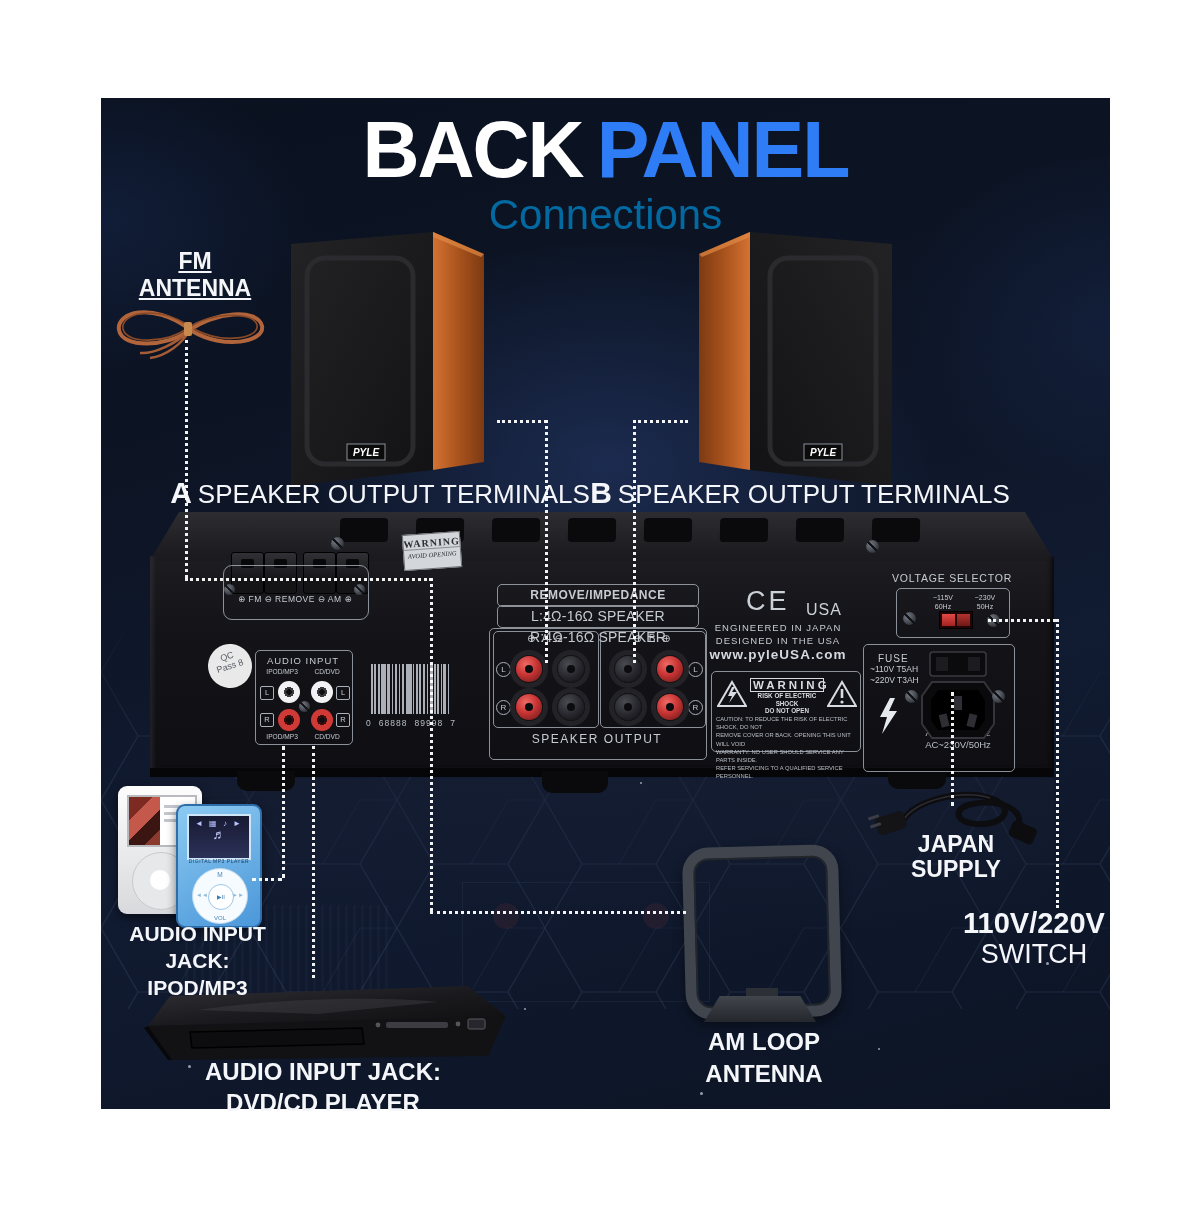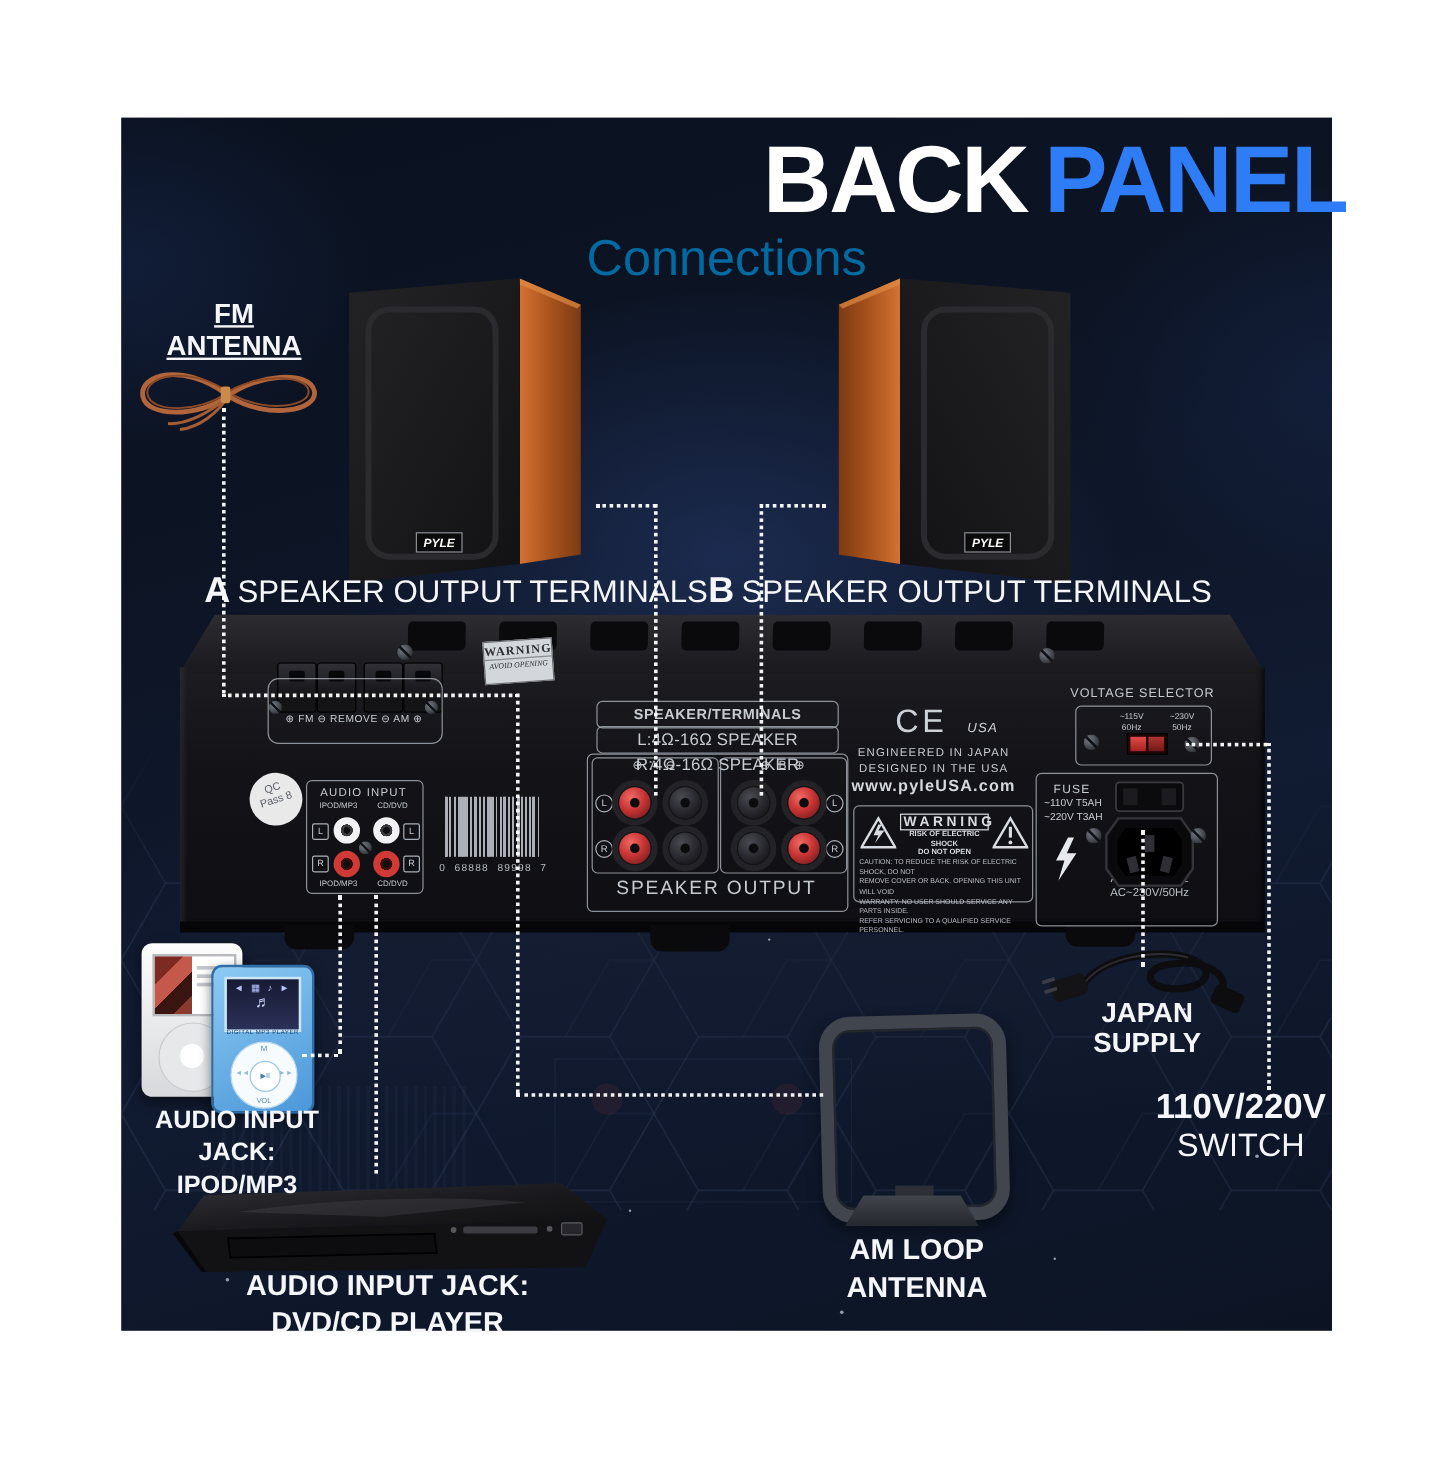--- a/index.html
+++ b/index.html
@@ -15,22 +15,22 @@
       linear-gradient(165deg,#0a111f 0%,#0d1526 35%,#111b31 62%,#0c1424 100%);}
   .hexes{left:101px;top:608px;opacity:0.55;-webkit-mask-image:linear-gradient(180deg,transparent,#000 35%);mask-image:linear-gradient(180deg,transparent,#000 35%);}
   .star{width:3px;height:3px;border-radius:50%;background:#dfe7f5;opacity:.65;}
   .reflection{left:150px;top:778px;width:904px;height:180px;
     background:linear-gradient(180deg,rgba(24,30,50,0.50),rgba(16,22,38,0) 85%);}
   .ghost-box{left:462px;top:882px;width:246px;height:118px;border:1px solid rgba(160,175,210,0.07);}
   .ghost-dot{width:26px;height:26px;border-radius:50%;background:rgba(200,70,70,0.10);}
   .ghost-bar{left:185px;top:905px;width:205px;height:100px;opacity:.5;
     background:repeating-linear-gradient(90deg,rgba(150,165,200,0.07) 0 3px,transparent 3px 8px);}
   
-  .title{left:101px;top:110px;width:1009px;text-align:right;font-size:79px;font-weight:700;
-         letter-spacing:-2px;line-height:80px;white-space:nowrap;padding-left:12px;}
+  .title{left:101px;top:110px;width:1009px;text-align:center;font-size:79px;font-weight:700;
+         letter-spacing:-2px;line-height:80px;white-space:nowrap;}
   .title .t-back{color:#ffffff;margin-right:14px;}
   .title .t-panel{color:#2e7df6;}
   .subtitle{left:101px;top:191px;width:1009px;text-align:center;font-size:42px;font-weight:400;color:#0369a1;}
   
   .callout{text-align:center;font-weight:700;color:#f4f6fa;}
   .fm-label{left:135px;top:248px;width:120px;font-size:23px;line-height:27px;text-decoration:underline;}
   .ab-label{top:476px;width:420px;font-size:26px;font-weight:400;color:#f4f6fa;white-space:nowrap;text-align:center;}
   .ab-label b{font-size:30px;font-weight:700;margin-right:6px;}
   .ipod-label{left:95px;top:920px;width:205px;font-size:21px;line-height:27px;}
   .dvd-label{left:198px;top:1056px;width:250px;font-size:24px;line-height:31px;}
@@ -86,24 +86,24 @@
   .sp-imp{left:497px;top:605px;width:200px;height:21px;font-size:14px;line-height:21px;text-align:center;letter-spacing:.2px;}
   .sp-outer{left:489px;top:628px;width:216px;height:130px;}
   .sp-sub{top:631px;width:104px;height:95px;}
   .sp-sub-head{position:absolute;top:1px;width:100%;text-align:center;font-size:10px;letter-spacing:2px;color:#c6cbd2;}
   .post{position:absolute;width:38px;height:38px;border-radius:50%;background:radial-gradient(circle,#141416 0 52%,#232327 53% 100%);}
   .knob{position:absolute;left:6px;top:6px;width:26px;height:26px;border-radius:50%;}
   .knob.red{background:radial-gradient(circle at 38% 32%,#ef6a64,#c93434 45%,#7c1f1f 85%);}
   .knob.blk{background:radial-gradient(circle at 38% 32%,#4a4a52,#26262c 55%,#131317 90%);}
   .knob::after{content:"";position:absolute;left:9px;top:9px;width:8px;height:8px;border-radius:50%;background:#0c0c0e;}
   .lr-circ{position:absolute;width:13px;height:13px;border:1px solid #aab0ba;border-radius:50%;font-size:8px;line-height:13px;text-align:center;color:#c6cbd2;}
-  .sp-foot{left:489px;top:732px;width:216px;text-align:center;font-size:16px;letter-spacing:1.5px;color:#c6cbd2;}
+  .sp-foot{left:489px;top:732px;width:216px;text-align:center;font-size:12px;letter-spacing:1.5px;color:#c6cbd2;}
   
   .ce{left:746px;top:586px;font-size:27px;font-weight:400;letter-spacing:3px;color:#ccd1d8;}
-  .usa{left:806px;top:601px;font-size:11px;letter-spacing:1px;color:#ccd1d8;font-style:italic;}
+  .usa{left:806px;top:601px;font-size:16px;letter-spacing:1px;color:#ccd1d8;}
   .ce-lines{left:697px;top:622px;width:162px;text-align:center;font-size:9.5px;letter-spacing:1px;line-height:12.5px;color:#c6cbd2;}
   .website{left:697px;top:647px;width:162px;text-align:center;font-size:13.5px;font-weight:700;letter-spacing:1px;color:#d4d8df;}
   
   .warnbox{left:711px;top:671px;width:148px;height:79px;}
   .warn-title{border:1.5px solid #d8dce2;font-size:11.5px;font-weight:700;letter-spacing:3px;text-align:center;color:#d8dce2;padding:0 2px;}
   .warn-small{font-size:6.3px;line-height:7.5px;text-align:center;color:#d8dce2;font-weight:700;}
   .caution{position:absolute;left:4px;top:43px;width:140px;font-size:5.8px;line-height:8.2px;color:#b9bec6;}
   
   .vs-title{left:891px;top:572px;width:122px;text-align:center;font-size:10.5px;letter-spacing:.8px;color:#c6cbd2;}
   .vsbox{left:896px;top:588px;width:112px;height:48px;}
@@ -293,21 +293,21 @@
   </div>
 
   <div class="abs barcode-bars"></div>
   <div class="abs barcode-num">
     <span>0</span>
     <span>68888</span>
     <span>89998</span>
     <span>7</span>
   </div>
 
-  <div class="abs pbox ptext sp-head">SPEAKER/TERMINALS</div>
+  <div class="abs pbox ptext sp-head">REMOVE/IMPEDANCE</div>
   <div class="abs pbox ptext sp-imp">L:4Ω-16Ω SPEAKER  R:4Ω-16Ω SPEAKER</div>
   <div class="abs pbox sp-outer"></div>
   <div class="abs pbox sp-sub" style="left:493px">
     <div class="sp-sub-head">⊕   A   ⊖</div>
     <div class="lr-circ" style="left:2px;top:30px">L</div>
     <div class="lr-circ" style="left:2px;top:68px">R</div>
     <div class="post" style="left:16px;top:18px">
         <div class="knob red"></div>
       </div>
     <div class="post" style="left:58px;top:18px">

